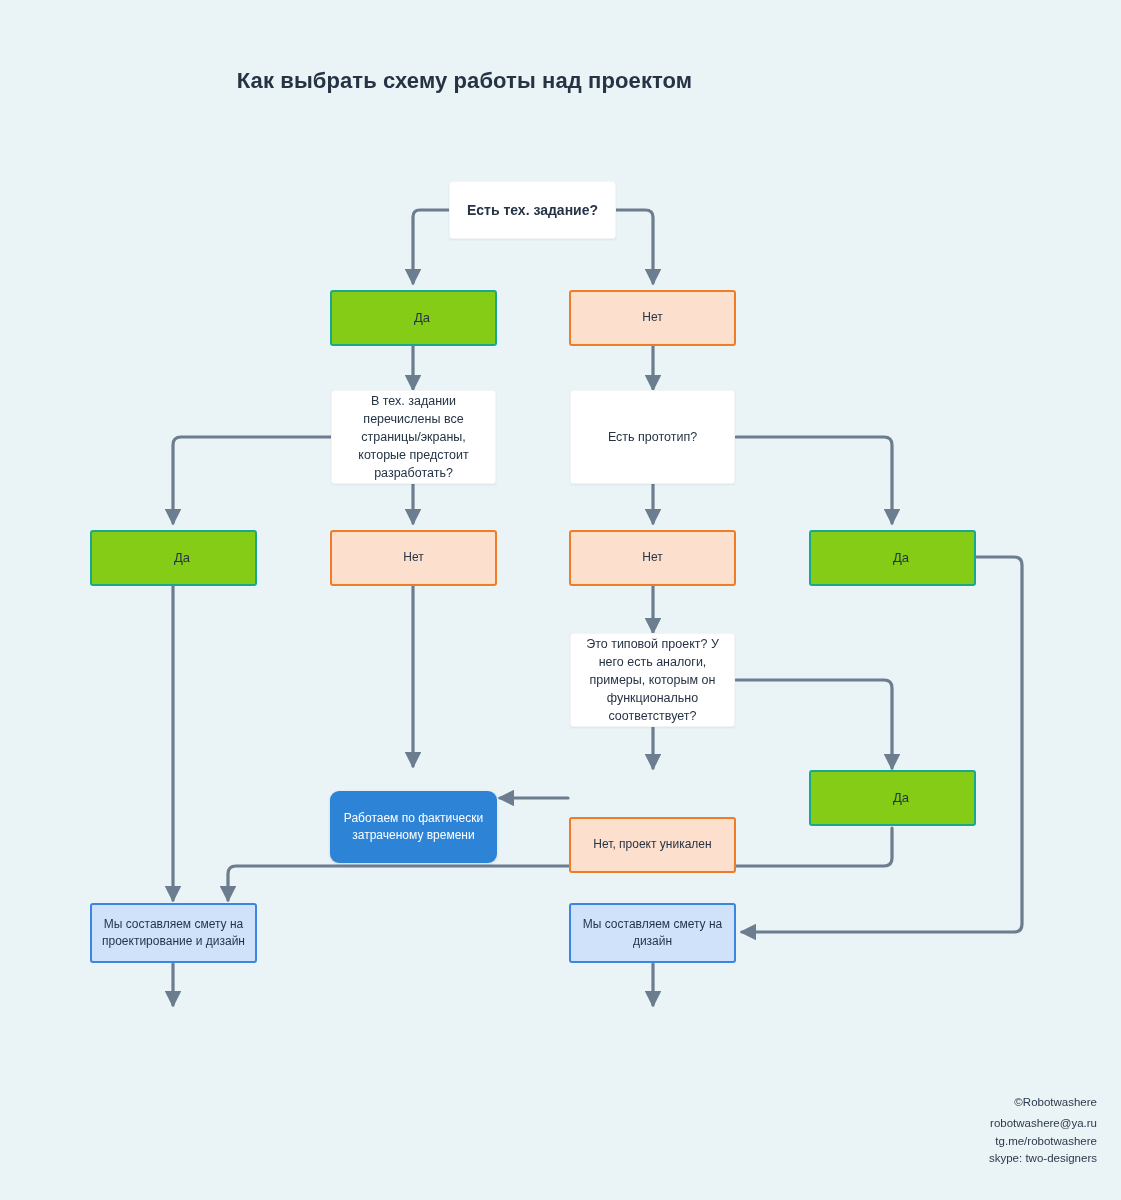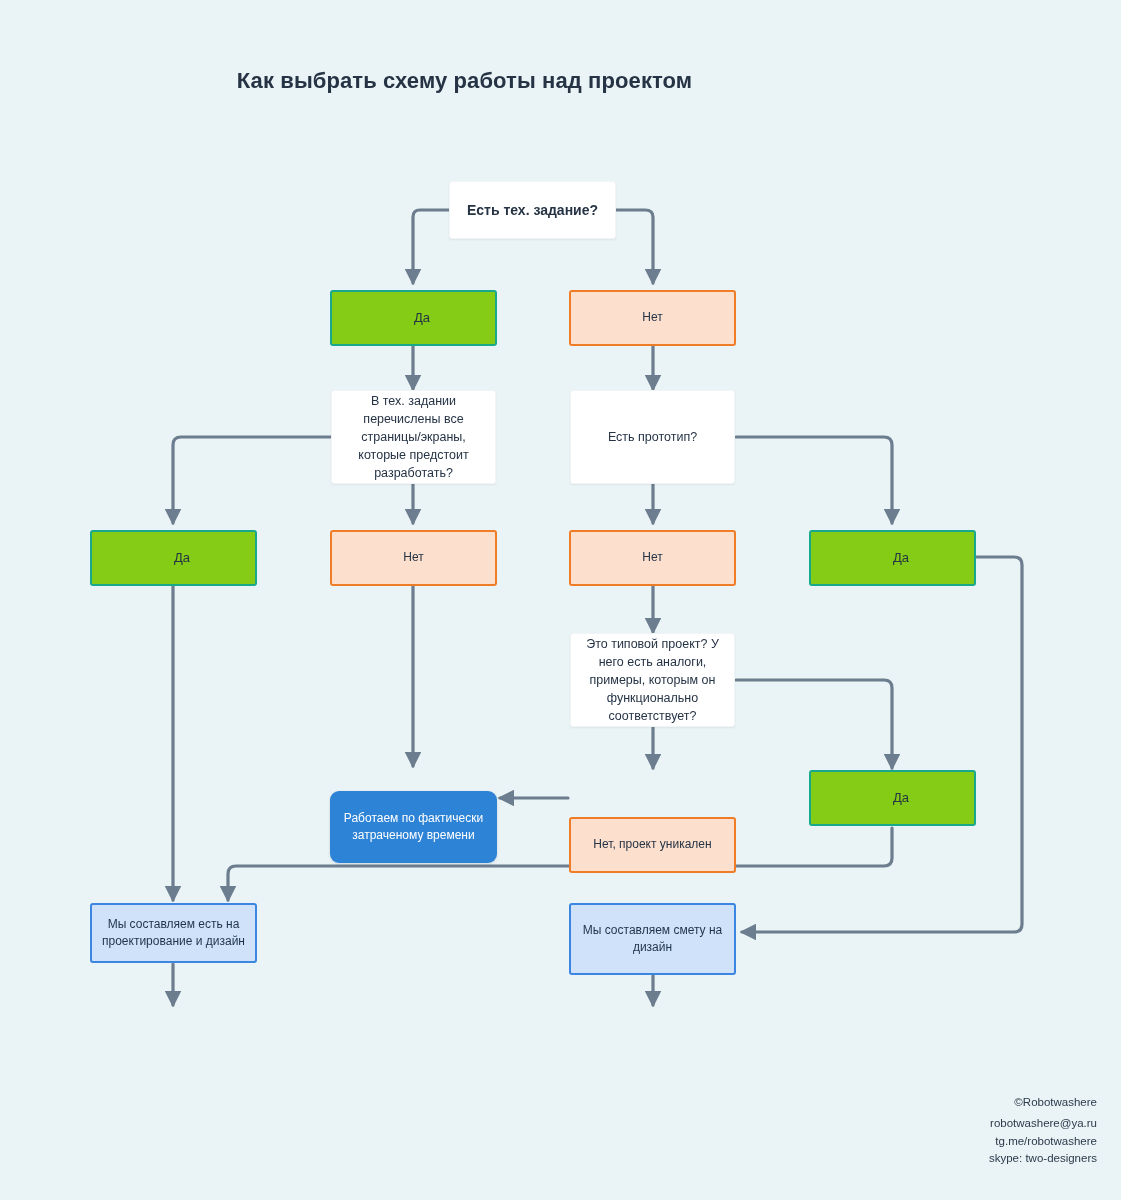--- a/index.html
+++ b/index.html
@@ -154,23 +154,23 @@
   <div class="node node-yes" style="left:809px; top:530px; width:167px; height:56px;">Да</div>
 
   <div class="node node-q" style="left:570px; top:633px; width:165px; height:94px;">Это типовой проект? У него есть аналоги, примеры, которым он функционально соответствует?</div>
 
   <div class="node node-result" style="left:330px; top:791px; width:167px; height:72px;border-radius:9px;">Работаем по фактически затраченому времени</div>
 
   <div class="node node-no" style="left:569px; top:770px; width:167px; height:56px;margin-top:47px;">Нет, проект уникален</div>
 
   <div class="node node-yes" style="left:809px; top:770px; width:167px; height:56px;">Да</div>
 
-  <div class="node node-est" style="left:90px; top:903px; width:167px; height:60px;">Мы составляем есть на проектирование и дизайн</div>
+  <div class="node node-est" style="left:90px; top:903px; width:167px; height:60px;">Мы составляем смету на проектирование и дизайн</div>
 
-  <div class="node node-est" style="left:569px; top:903px; width:167px; height:72px;">Мы составляем смету на дизайн</div>
+  <div class="node node-est" style="left:569px; top:903px; width:167px; height:60px;">Мы составляем смету на дизайн</div>
 
 
   <div id="footer">
     <div class="copy">©Robotwashere</div>
     <div>robotwashere@ya.ru</div>
     <div>tg.me/robotwashere</div>
     <div>skype: two-designers</div>
   </div>
 
 </div>

